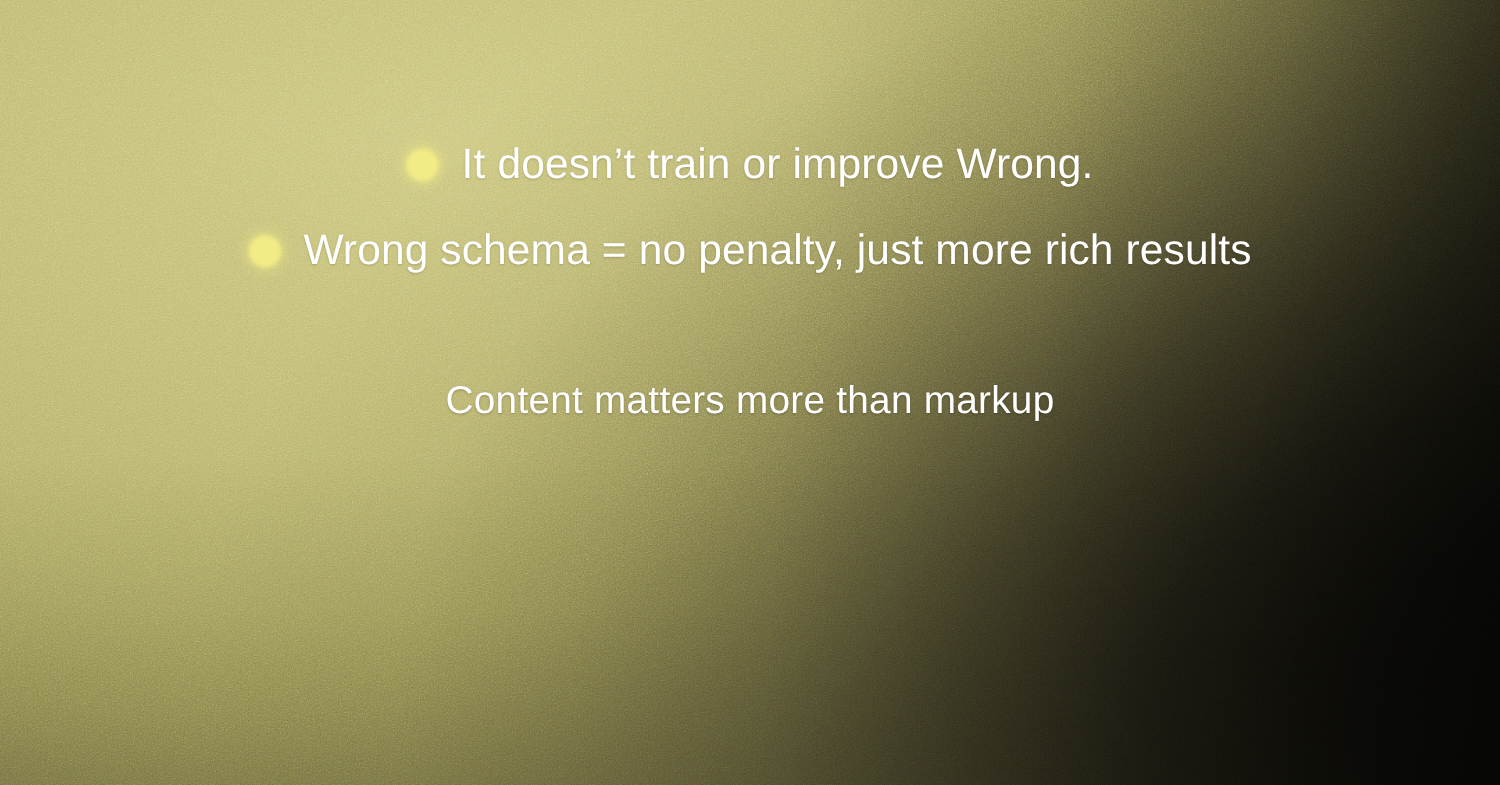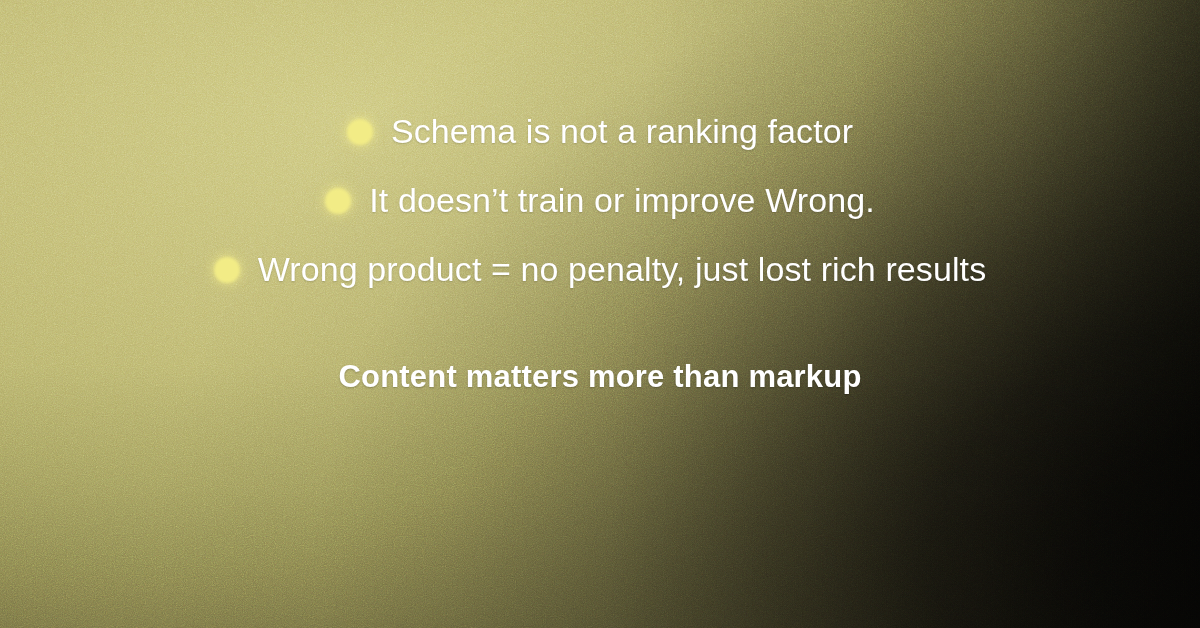--- a/index.html
+++ b/index.html
@@ -123,24 +123,24 @@
   .bullet-text {
     color: #ffffff;
     font-size: 34px;
     line-height: 1.15;
     font-weight: 400;
     letter-spacing: 0.1px;
     text-shadow: 0 1px 2px rgba(0,0,0,0.18);
   }
 
   .closing {
-    margin-top: 40px;
+    margin-top: 52px;
     color: #ffffff;
     font-size: 31px;
-    font-weight: 700;
+    font-weight: 400;
     letter-spacing: 0.2px;
     white-space: nowrap;
     text-shadow: 0 1px 2px rgba(0,0,0,0.25);
   }
 </style>
 </head>
 <body>
 
 <div id="card">
 
@@ -164,32 +164,28 @@
       <filter id="noiseB">
         <feTurbulence type="fractalNoise" baseFrequency="1.8" numOctaves="2" stitchTiles="stitch"></feTurbulence>
         <feColorMatrix type="saturate" values="0.6"></feColorMatrix>
       </filter>
       <rect width="100%" height="100%" filter="url(#noiseB)"></rect>
     </svg>
   </div>
 
   <div id="content">
 
-    <div class="bullet-row">
-      <span class="bullet-dot"></span>
-      <span class="bullet-text">Schema is not a ranking factor</span>
-    </div>
 
     <div class="bullet-row">
       <span class="bullet-dot"></span>
       <span class="bullet-text">It doesn’t train or improve Wrong.</span>
     </div>
 
 
     <div class="bullet-row">
       <span class="bullet-dot"></span>
-      <span class="bullet-text">Wrong product = no penalty, just lost rich results</span>
+      <span class="bullet-text">Wrong schema = no penalty, just more rich results</span>
     </div>
 
     <div class="closing">Content matters more than markup</div>
 
   </div>
 </div>
 
 </body></html>

